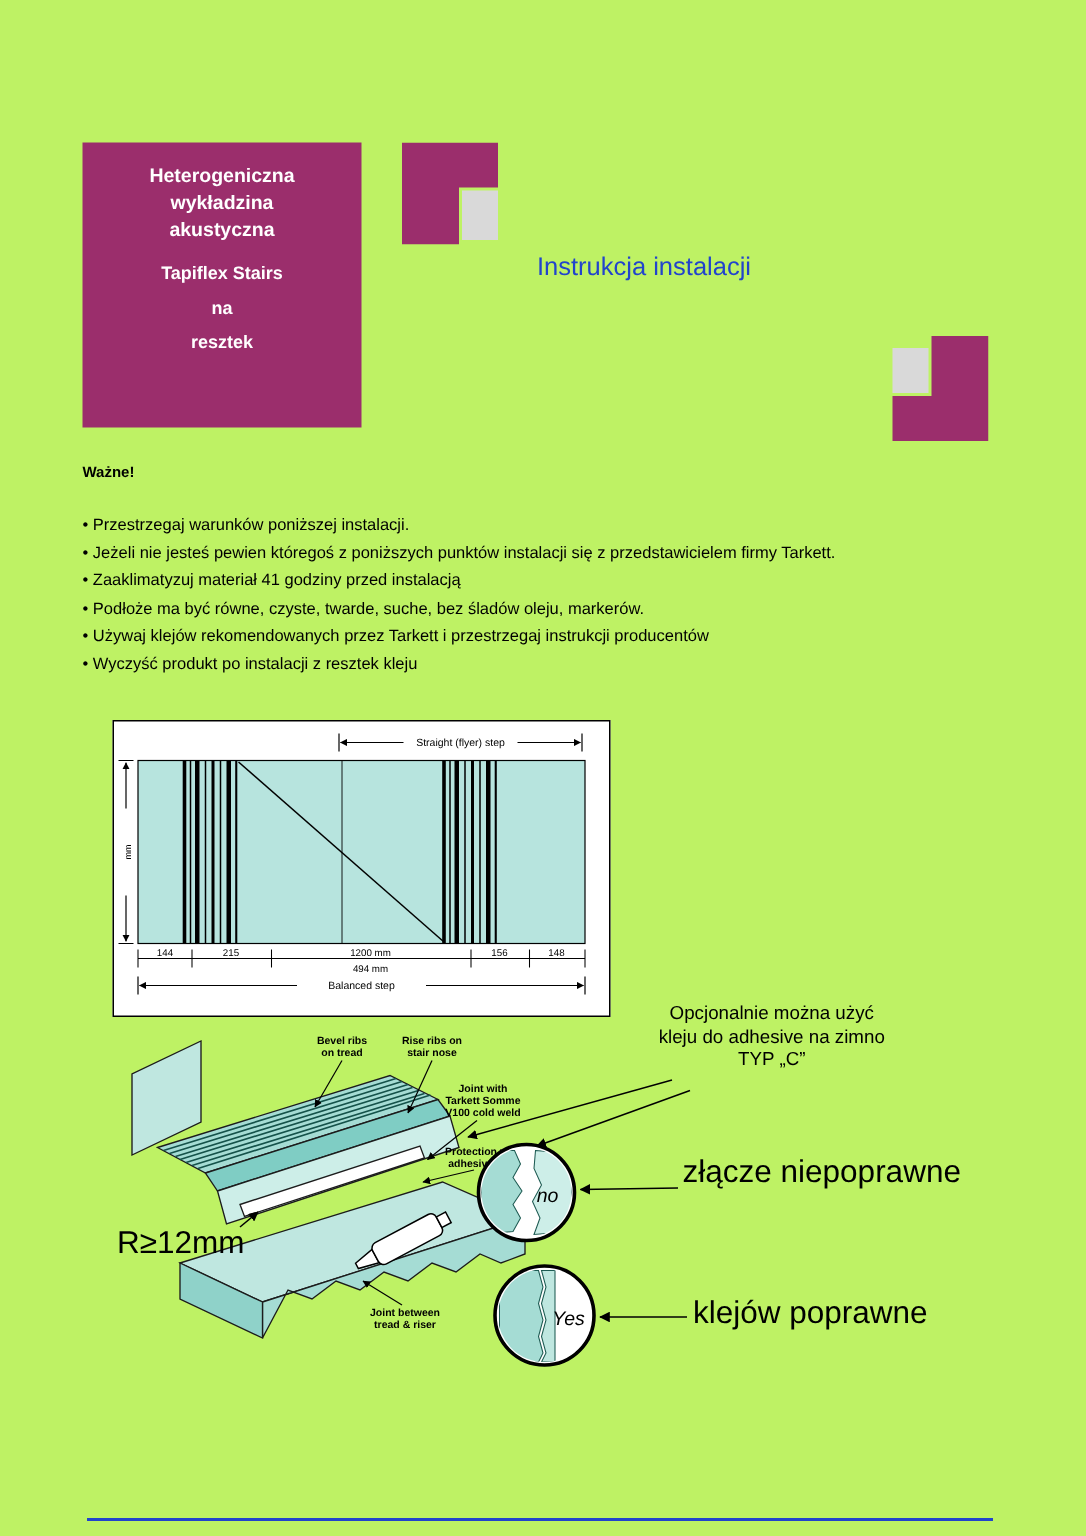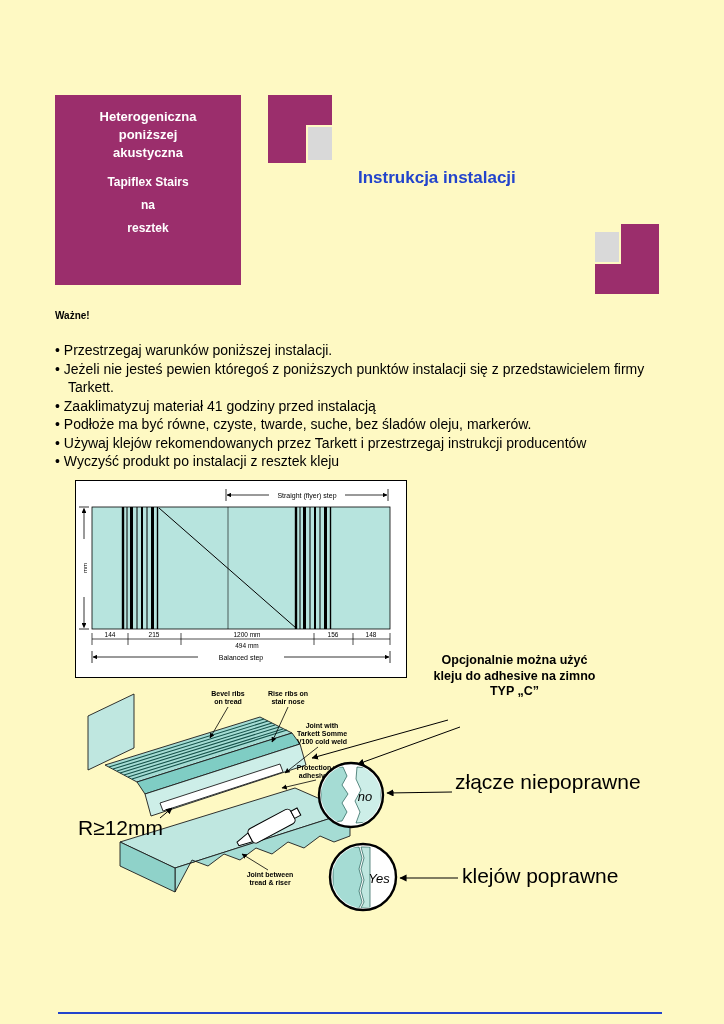--- a/index.html
+++ b/index.html
@@ -1,59 +1,59 @@
 <!DOCTYPE html>
 <html><head>
 <meta charset="utf-8">
 <style>
   * { margin:0; padding:0; box-sizing:border-box; }
   html,body { background:#ffffff; }
   body { font-family:"Liberation Sans", sans-serif; color:#000; }
-  .page { position:relative; width:724px; height:1024px; background:#fef9c3; overflow:hidden; margin:0 auto; }
+  .page { position:relative; width:724px; height:1024px; background:#bef264; overflow:hidden; margin:0 auto; }
   .abs { position:absolute; }
 
   .product-box { left:55px; top:95px; width:186px; height:190px; background:#9b2e6c;
                  color:#fff; text-align:center; font-weight:bold; padding-top:13px; }
   .pb-small { font-size:13px; line-height:18px; }
   .pb-large { font-size:12px; line-height:23px; }
   .pb-gap   { margin-top:9px; }
 
   .corner-top   { left:268px; top:95px; }
   .corner-right { left:575px; top:224px; }
 
-  .doc-title { left:358px; top:168px; font-size:17px; font-weight:bold; color:#2244cc; }
+  .doc-title { left:358px; top:168px; font-size:17px; font-weight:normal; color:#2244cc; }
 
   .important-heading { left:55px; top:310px; font-size:10px; font-weight:bold; }
 
-  .bullets { left:55px; top:341px; width:614px; font-size:14px; line-height:18.5px; }
+  .bullets { left:55px; top:341px; width:614px; font-size:11px; line-height:18.5px; }
   .bullet  { padding-left:13px; text-indent:-13px; }
 
   .step-diagram { left:75px; top:480px; width:332px; height:198px; border:1px solid #000; background:#fff; }
 
-  .note { left:412px; top:653px; width:205px; text-align:center; font-weight:bold;
+  .note { left:412px; top:668px; width:205px; text-align:center; font-weight:normal;
           font-size:12.5px; line-height:15.5px; }
 
   .nosing-svg { left:60px; top:670px; }
 
   .callout { font-size:21px;text-align:right; }
   .callout-incorrect { left:455px; top:770px; }
   .callout-correct   { left:462px; top:864px; }
 
   .footer-line { left:58px; top:1012px; width:604px; height:2px; background:#2244cc; }
 
   svg text { font-family:"Liberation Sans", sans-serif; fill:#000; }
 </style>
 </head>
 <body>
 
 <div class="page">
 
   <div class="abs product-box">
     <div class="pb-small">Heterogeniczna</div>
-    <div class="pb-small">poniższej</div>
+    <div class="pb-small">wykładzina</div>
     <div class="pb-small">akustyczna</div>
     <div class="pb-large pb-gap">Tapiflex Stairs</div>
     <div class="pb-large">na</div>
     <div class="pb-large">resztek</div>
   </div>
 
   <svg class="abs corner-top" width="66" height="68" viewBox="0 0 66 68">
     <rect x="40" y="32" width="24" height="33" fill="#d9d9d9"></rect>
     <path d="M0,0 H64 V30 H38 V68 H0 Z" fill="#9b2e6c"></path>
   </svg>

